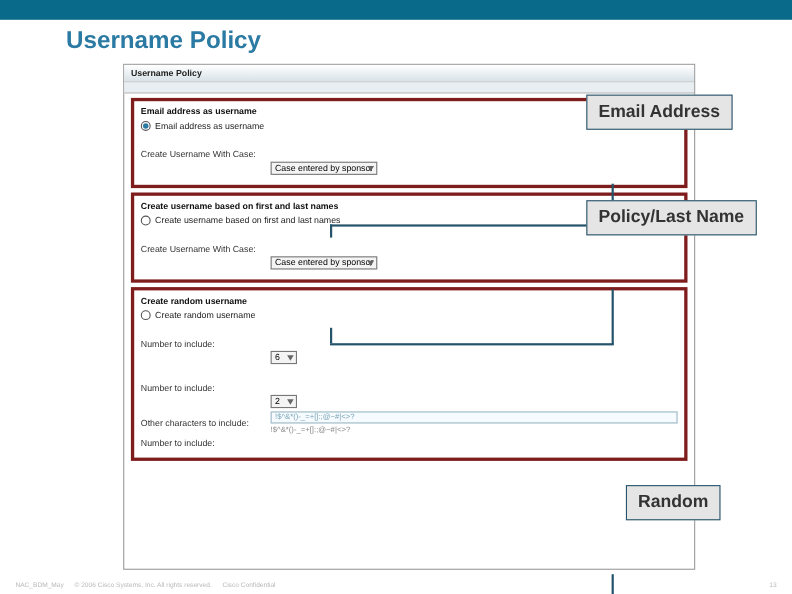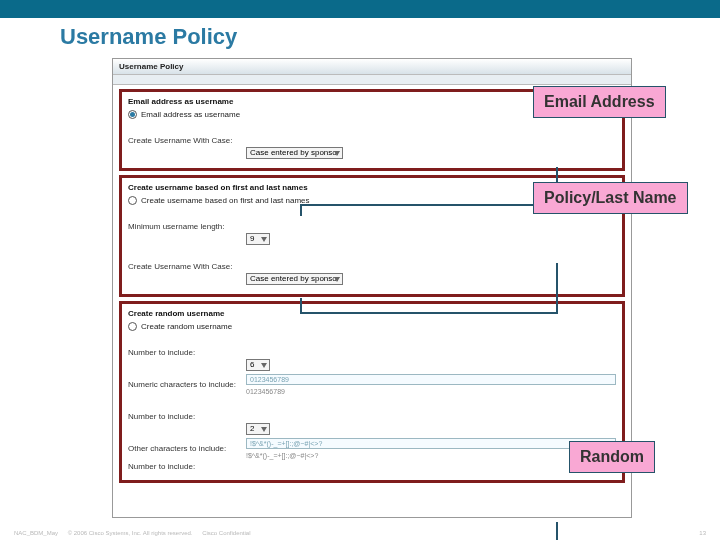--- a/index.html
+++ b/index.html
@@ -19,21 +19,21 @@
   .row { display: flex; align-items: center; margin-bottom: 3px; }
   .radio { width: 9px; height: 9px; border: 1px solid #555; border-radius: 50%; margin-right: 4px; display: inline-flex; align-items: center; justify-content: center; }
   .radio.sel::after { content: ""; width: 5px; height: 5px; border-radius: 50%; background: #2b7aa3; }
   .label { color: #222; }
   .field-label { color: #333; width: 118px; display: inline-block; }
   .select { border: 1px solid #777; background: #f4f4f4; padding: 0 3px; height: 12px; line-height: 10px; display: inline-flex; align-items: center; min-width: 90px; position: relative; margin-top: 25px; }
   .select::after { content: ""; position: absolute; right: 2px; top: 3px; width: 0; height: 0; border-left: 3px solid transparent; border-right: 3px solid transparent; border-top: 5px solid #666; }
   .num { width: 24px; min-width: 24px; }
   .faded-box { border: 1px solid #9cb8c2; background: #f5fbff; color: #7aa4b4; padding: 1px 3px; margin-bottom: 3px; font-size: 7px; overflow: hidden; white-space: nowrap; }
 
-  .callout { position: absolute; background: #f9a8d4; border: 1px solid #25536a; padding: 6px 10px; font-weight: bold; color: #333; font-size: 16px; white-space: nowrap; }
+  .callout { position: absolute; background: #e5e5e5; border: 1px solid #25536a; padding: 6px 10px; font-weight: bold; color: #333; font-size: 16px; white-space: nowrap; }
 
   .connector { position: absolute; }
   .connector .h { position: absolute; height: 2px; background: #25536a; }
   .connector .v { position: absolute; width: 2px; background: #25536a; }
 
   .footer { position: absolute; bottom: 4px; left: 0; right: 0; padding: 0 14px; font-size: 6px; color: #b9b9b9; display: flex; justify-content: space-between; }
   .footer .left span { margin-right: 8px; }
 </style>
 </head>
 <body>
@@ -60,26 +60,20 @@
       </div>
     </div>
 
     <div class="section">
       <div class="section-title">Create username based on first and last names</div>
       <div class="row">
         <span class="radio"></span>
         <span class="label">Create username based on first and last names</span>
       </div>
       <div class="row">
-        <span class="field-label">Minimum username length:</span>
-        <span class="select num">
-            <span>9</span>
-          </span>
-      </div>
-      <div class="row">
         <span class="field-label">Create Username With Case:</span>
         <span class="select">
             <span>Case entered by sponsor</span>
           </span>
       </div>
     </div>
 
     <div class="section" style="margin-bottom:0;">
       <div class="section-title">Create random username</div>
       <div class="row">
@@ -87,27 +81,20 @@
         <span class="label">Create random username</span>
       </div>
 
       <div class="row">
         <span class="field-label">Number to include:</span>
         <span class="select num">
             <span>6</span>
           </span>
       </div>
 
-      <div class="row">
-        <span class="field-label">Numeric characters to include:</span>
-        <div style="flex:1;">
-          <div class="faded-box">0123456789</div>
-          <div class="label" style="font-size:7px;color:#888;">0123456789</div>
-        </div>
-      </div>
       <div class="row">
         <span class="field-label">Number to include:</span>
         <span class="select num">
             <span>2</span>
           </span>
       </div>
 
       <div class="row">
         <span class="field-label">Other characters to include:</span>
         <div style="flex:1;">

